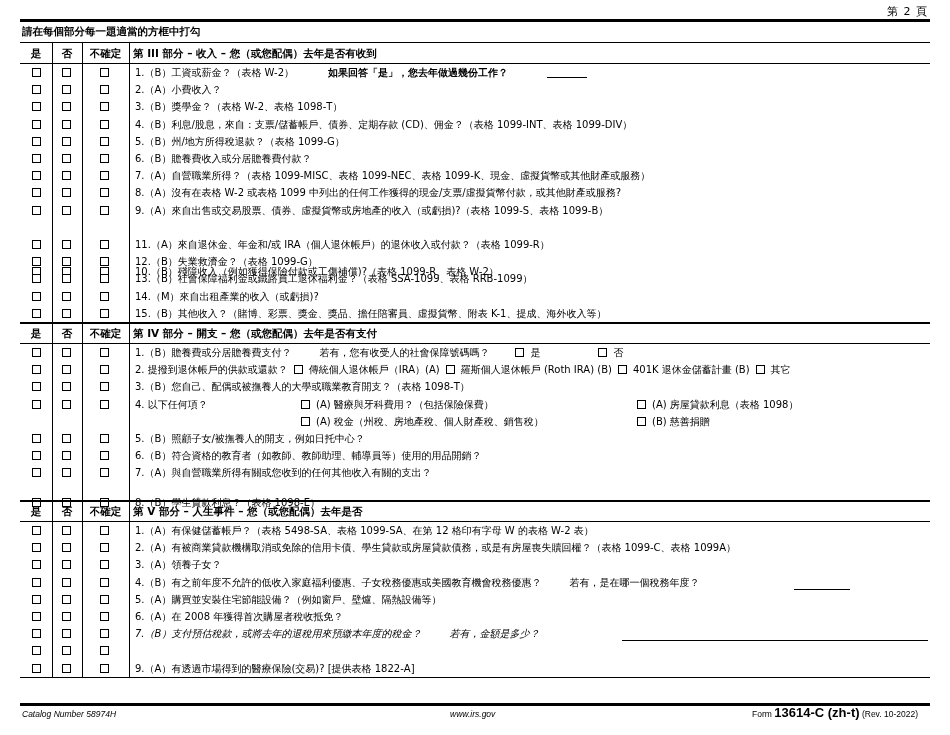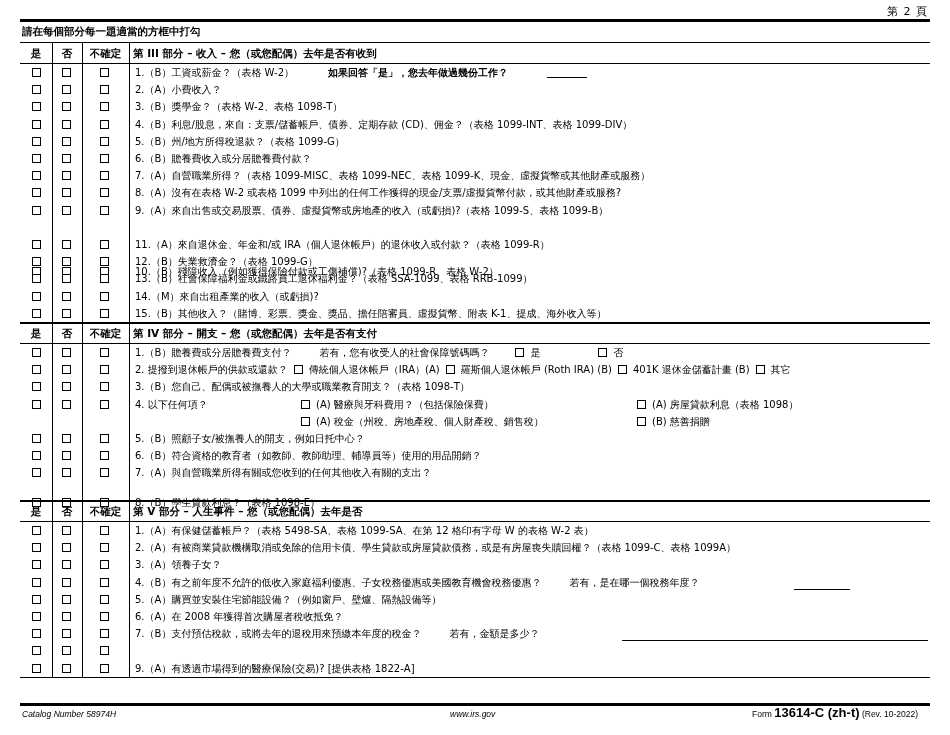--- a/index.html
+++ b/index.html
@@ -255,21 +255,21 @@
         <div class="cb no"></div>
         <div class="cb uns"></div>
         <div class="txt"><span>5.（A）購買並安裝住宅節能設備？（例如窗戶、壁爐、隔熱設備等）</span></div>
       </div>
       <div class="row" style="top:608.0000000000002px;">
         <div class="cb yes"></div>
         <div class="cb no"></div>
         <div class="cb uns"></div>
         <div class="txt"><span>6.（A）在 2008 年獲得首次購屋者稅收抵免？</span></div>
       </div>
-      <div class="row" style="top:625.2000000000003px;">
+      <div class="row" style="top:625.2000000000003px;font-style:italic;">
         <div class="cb yes"></div>
         <div class="cb no"></div>
         <div class="cb uns"></div>
         <div class="txt"><span>7.（B）支付預估稅款，或將去年的退稅用來預繳本年度的稅金？</span><span style="display:inline-block;width:28px;"></span><span>若有，金額是多少？</span></div>
         <div class="fill-line" style="left:602px; top:15px; width:306px;"></div>
       </div>
       <div class="row" style="top:642.4000000000003px;">
         <div class="cb yes"></div>
         <div class="cb no"></div>
         <div class="cb uns"></div>

